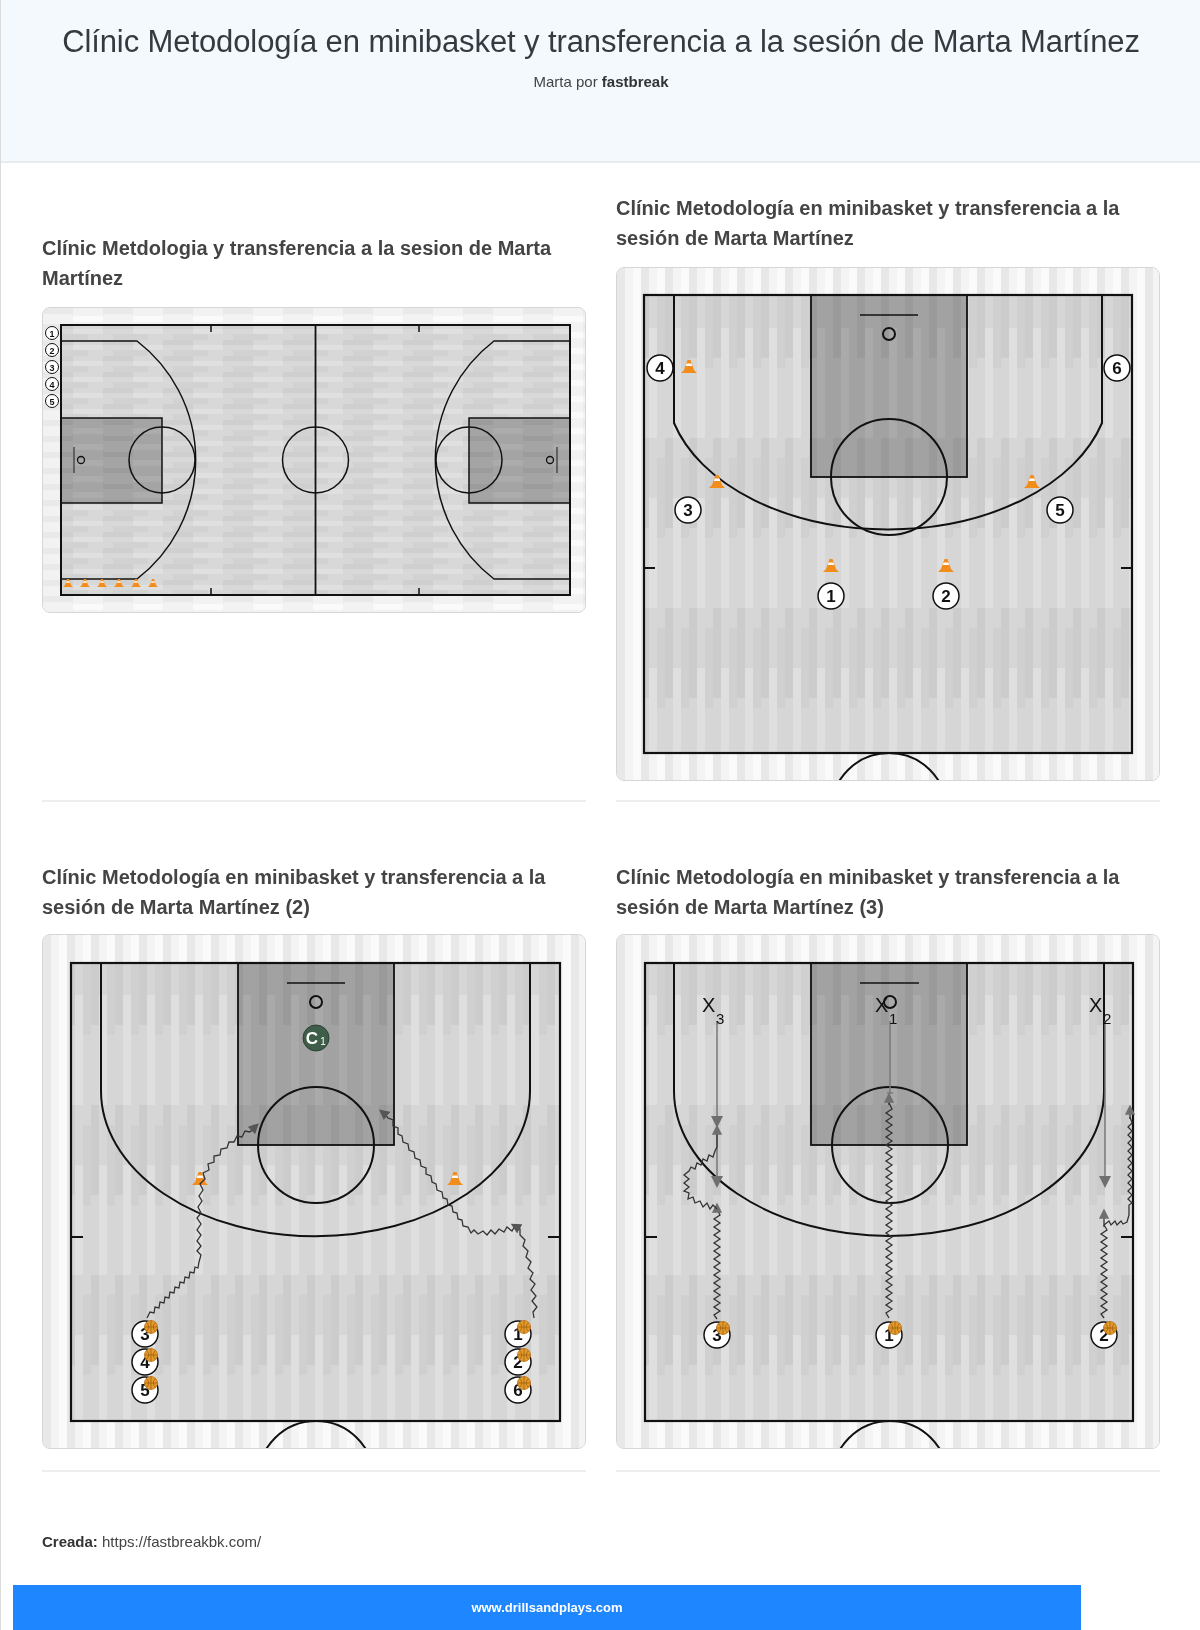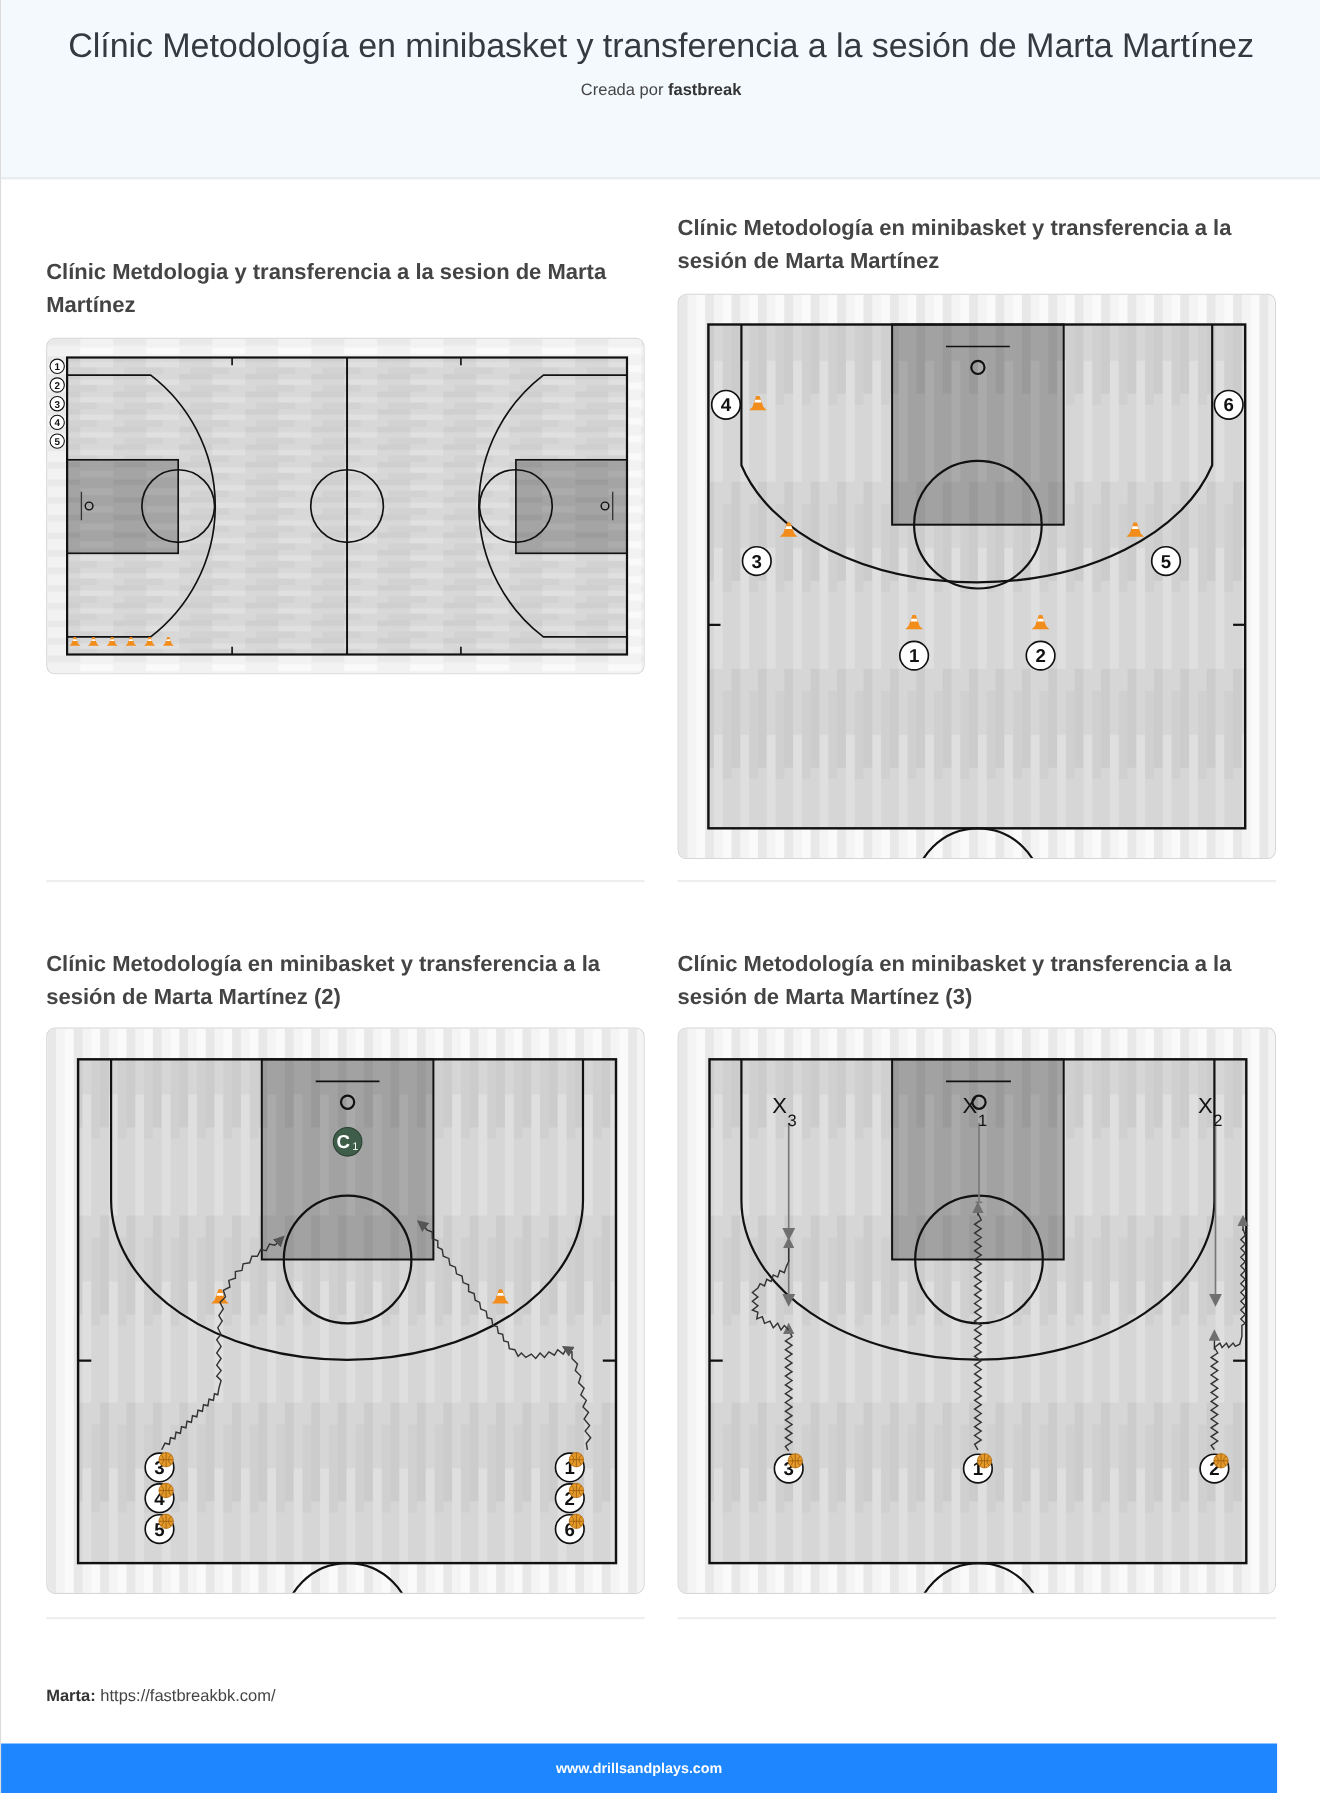--- a/index.html
+++ b/index.html
@@ -12,21 +12,21 @@
   .header .desc { position: absolute; left: 0; right: 0; top: 117px; font-size: 14px; color: #7f8c99; }
 
   .drill { position: absolute; width: 544px; }
   .drill h2 { font-size: 20px; font-weight: 700; line-height: 30px; color: #444; }
   .card { position: absolute; left: 0; width: 544px; border: 1px solid #d6d6d6; border-radius: 8px; overflow: hidden; background: #f3f3f3; }
   .card svg { display: block; }
   .divider { position: absolute; height: 2px; background: #eceeef; width: 544px; }
 
   .fuente { position: absolute; left: 41px; top: 1533px; font-size: 15px; color: #444; }
   .fuente b { font-weight: 700; color: #333; }
-  .footer { position: absolute; left: 0; top: 1585px; width: 1160px; height: 45px; background: #1e87ff; color: #fff; text-align: center; font-size: 13px; font-weight: 700; line-height: 45px; }
+  .footer { position: absolute; left: 12px; top: 1585px; width: 1068px; height: 45px; background: #1e87ff; color: #fff; text-align: center; font-size: 13px; font-weight: 700; line-height: 45px; }
 </style>
 </head>
 <body>
 
 <svg width="0" height="0" style="position:absolute">
   <defs>
     <pattern id="woodH" width="60" height="16" patternUnits="userSpaceOnUse">
       <rect width="60" height="16" fill="#d8d8d8"></rect>
       <rect x="0" y="0" width="30" height="5" fill="#cfcfcf"></rect>
       <rect x="30" y="5" width="30" height="5" fill="#e0e0e0"></rect>
@@ -75,21 +75,21 @@
     </marker>
     <marker id="arrg" markerWidth="8" markerHeight="8" refX="6" refY="4" orient="auto">
       <path d="M0 0 L8 4 L0 8 Z" fill="#6f6f6f"></path>
     </marker>
   </defs>
 </svg>
 
 <div class="header">
   <h1>Clínic Metodología en minibasket y transferencia a la sesión de Marta Martínez</h1>
   <div class="byline">
-    <span>Creada por</span>
+    <span>Marta por</span>
     <b>fastbreak</b>
   </div>
 </div>
 
 <div class="drill" style="left:41px; top:193px;margin-top:40px;">
   <h2>Clínic Metdologia y transferencia a la sesion de Marta Martínez</h2>
   <div class="card" style="top:74px; height:306px;">
     <svg width="544" height="306" viewBox="0 0 544 306">
       <rect width="544" height="306" fill="url(#frameH)"></rect>
       <rect x="18" y="17" width="509" height="270" fill="url(#woodH)"></rect>
@@ -351,19 +351,19 @@
         <use href="#ball" x="106" y="393"></use>
         <use href="#ball" x="278" y="393"></use>
         <use href="#ball" x="493" y="393"></use>
       </g>
     </svg>
   </div>
 </div>
 <div class="divider" style="left:615px; top:1470px;"></div>
 
 <div class="fuente">
-  <b>Marta:</b>
+  <b>Creada:</b>
   <span>https://fastbreakbk.com/</span>
 </div>
 
 <div class="footer">
   <span>www.drillsandplays.com</span>
 </div>
 
 </body></html>

